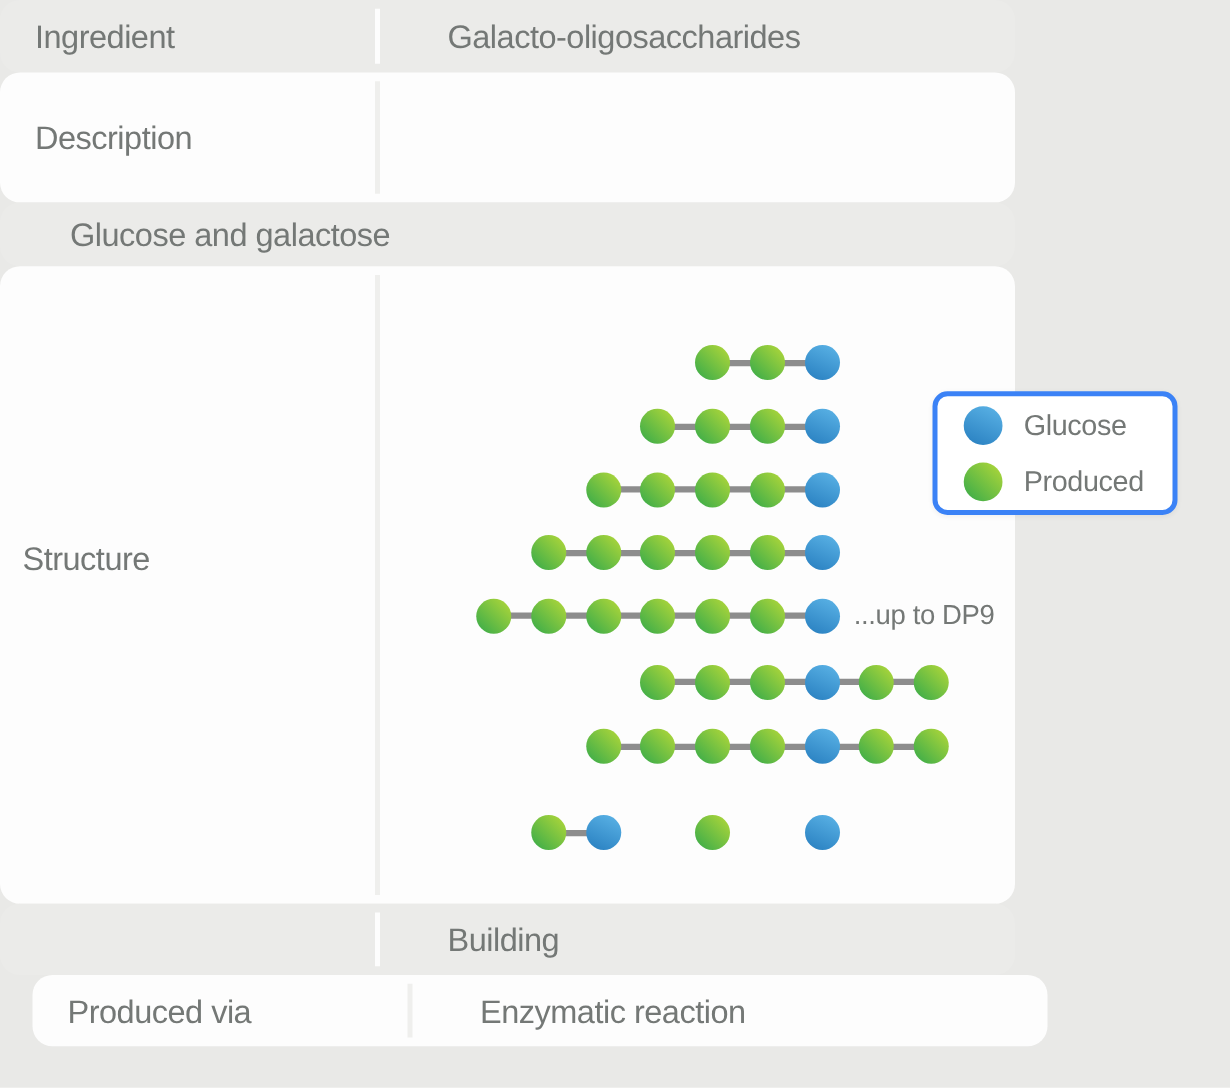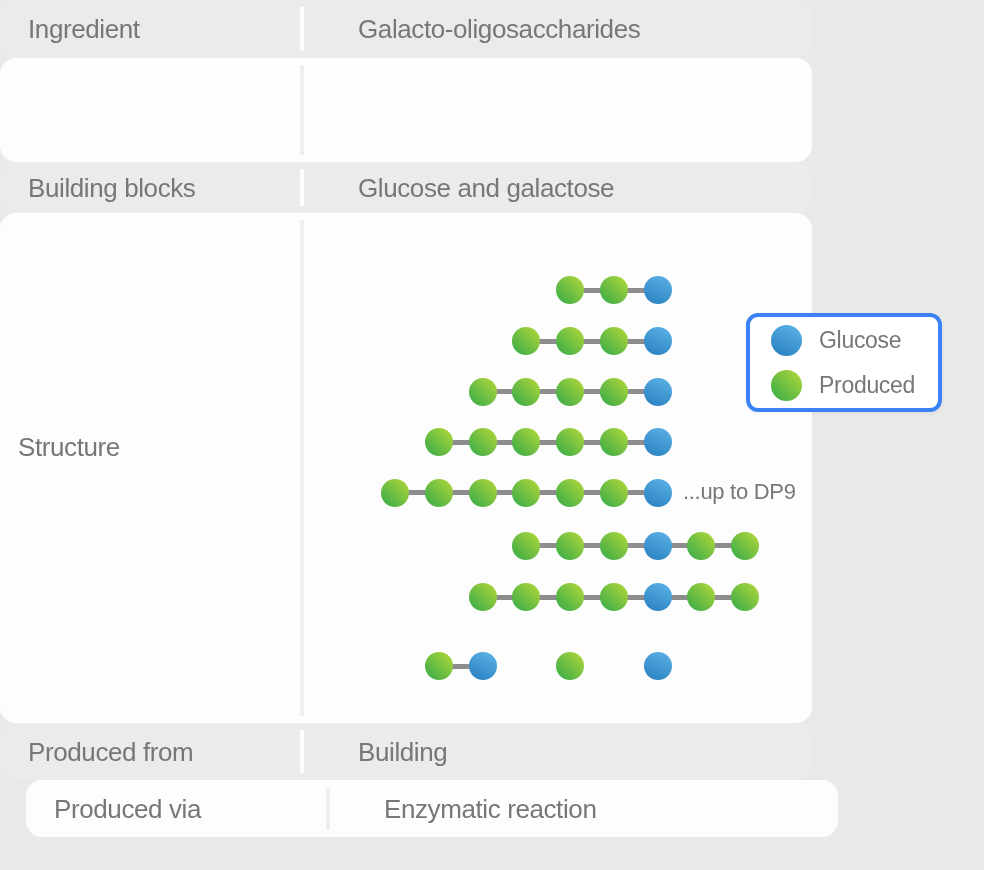--- a/index.html
+++ b/index.html
@@ -69,45 +69,41 @@
         <span class="row-text">Ingredient</span>
         <div class="divider"></div>
       </div>
       <div class="cell-value">
         <span class="row-text">Galacto-oligosaccharides</span>
       </div>
     </div>
 
     <div class="row white row-description">
       <div class="cell-label">
+        <span class="row-text">Description</span>
         <div class="divider"></div>
       </div>
     </div>
 
     <div class="row gray row-building">
-      <div class="cell-label">
-        <span class="row-text">Building blocks</span>
-        <div class="divider"></div>
-      </div>
       <div class="cell-value">
         <span class="row-text">Glucose and galactose</span>
       </div>
     </div>
 
     <div class="row white row-structure">
       <div class="cell-label">
         <span class="row-text">Structure</span>
         <div class="divider"></div>
       </div>
       <div class="cell-value"></div>
     </div>
 
     <div class="row gray row-produced-from">
       <div class="cell-label">
-        <span class="row-text">Produced from</span>
         <div class="divider"></div>
       </div>
       <div class="cell-value">
         <span class="row-text">Building</span>
       </div>
     </div>
 
     <div class="row white row-produced-via">
       <div class="cell-label">
         <span class="row-text">Produced via</span>

